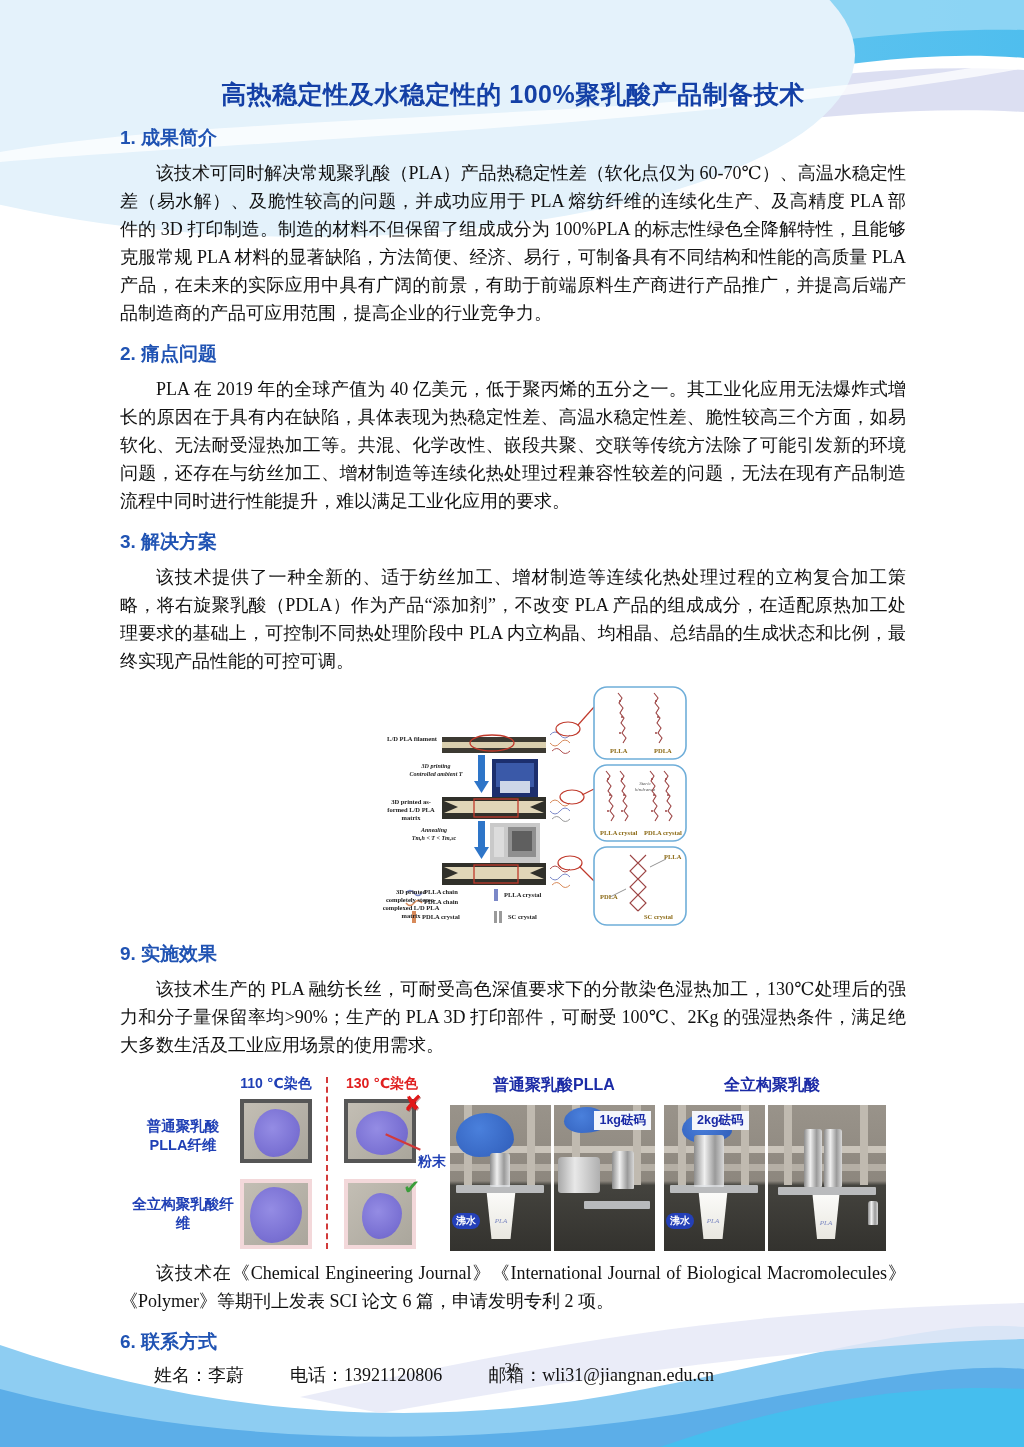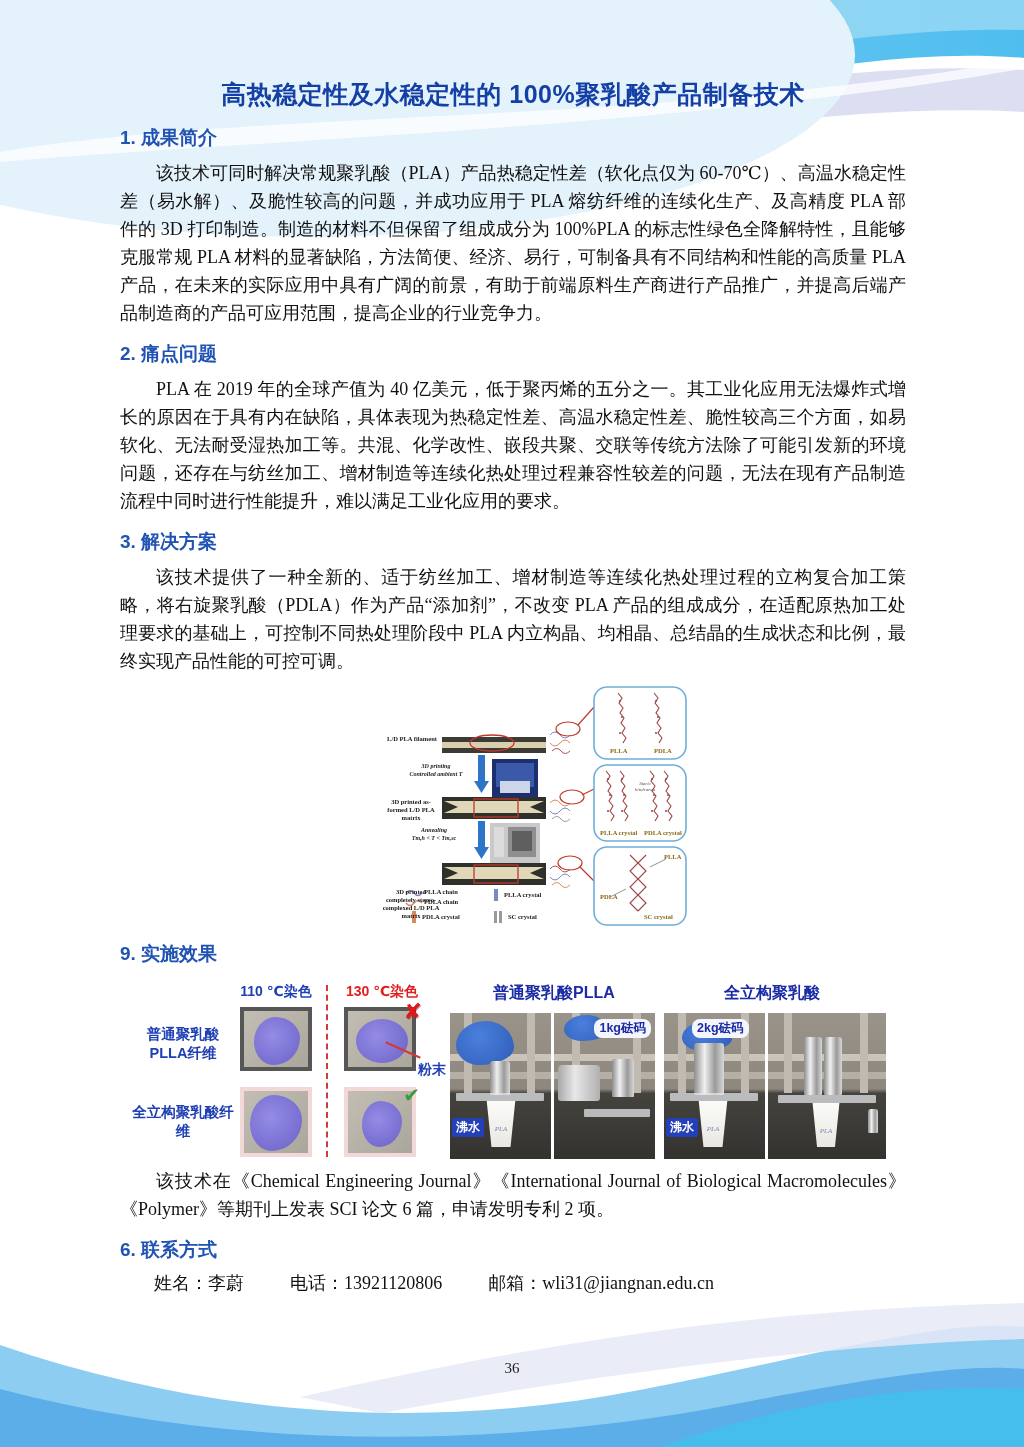--- a/index.html
+++ b/index.html
@@ -54,23 +54,23 @@
   .glove{position:absolute;background:radial-gradient(circle at 40% 35%,#4a80dc,#2f5cb8);
       border-radius:52% 48% 60% 40%/55% 60% 40% 45%;}
   .weight{position:absolute;background:linear-gradient(90deg,#8c8c8c,#f0f0f0 35%,#9a9a9a 70%,#d8d8d8);
       border-radius:3px 3px 1px 1px;}
   .plat{position:absolute;height:8px;background:rgba(225,228,232,.75);border-radius:1px;}
   .cup{position:absolute;background:linear-gradient(180deg,#fbfbf9,#e9e7e0);
       clip-path:polygon(8% 0,92% 0,78% 100%,22% 100%);text-align:center;}
   .cup span{font-size:7px;color:#7a86c0;font-style:italic;position:relative;top:16px;}
   .kettle{position:absolute;background:linear-gradient(90deg,#a8a8a8,#e8e8e8 40%,#b0b0b0);border-radius:4px 4px 3px 3px;}
   .chip{position:absolute;background:#f4f6fb;color:#1b2ba6;font-weight:bold;font-size:12.5px;
-      font-family:"Liberation Sans","DejaVu Sans",sans-serif;padding:1px 5px;border-radius:8px;}
-  .wchip{position:absolute;background:#2440b8;color:#fff;font-weight:bold;font-size:12px;
-      font-family:"Liberation Sans","DejaVu Sans",sans-serif;padding:1px 4px;border-radius:2px;}
+      font-family:"Liberation Sans","DejaVu Sans",sans-serif;padding:1px 5px;border-radius:0;}
+  .wchip{position:absolute;background:#2440b8;color:#fff;font-weight:bold;font-size:10px;
+      font-family:"Liberation Sans","DejaVu Sans",sans-serif;padding:1px 4px;border-radius:8px;}
   
   .contact{display:flex;gap:46px;font-size:18px;margin:6px 0 0 34px;}
   .pagenum{position:absolute;left:0;right:0;top:1360px;text-align:center;font-size:15px;color:#222;}
 </style>
 </head>
 <body>
 
 <div class="page">
 
   <svg class="waves-top" viewBox="0 0 1024 245" preserveAspectRatio="none">
@@ -235,20 +235,21 @@
       <div class="pl" style="left:218px;top:208px;">PDLA</div>
       <div class="pl" style="left:262px;top:228px;">SC crystal</div>
       <div class="leg" style="left:42px;top:203px;">PLLA chain</div>
       <div class="leg" style="left:42px;top:213px;">PDLA chain</div>
       <div class="leg" style="left:40px;top:228px;">PDLA crystal</div>
       <div class="leg" style="left:122px;top:206px;">PLLA crystal</div>
       <div class="leg" style="left:126px;top:228px;">SC crystal</div>
     </div>
 
     <h2 class="sec">9. 实施效果</h2>
+    <p class="para">该技术生产的 PLA 融纺长丝，可耐受高色深值要求下的分散染色湿热加工，130℃处理后的强力和分子量保留率均&gt;90%；生产的 PLA 3D 打印部件，可耐受 100℃、2Kg 的强湿热条件，满足绝大多数生活及工业应用场景的使用需求。</p>
 
     <div class="fig2">
 
       <div class="fiber">
         <div class="colhdr hdr1">110 ℃染色</div>
         <div class="colhdr hdr2">130 ℃染色</div>
         <div class="vline"></div>
         <div class="rowlbl" style="top:48px;">普通聚乳酸PLLA纤维</div>
         <div class="rowlbl" style="top:126px;">全立构聚乳酸纤维</div>
         <div class="card dark" style="left:108px;top:30px;">

